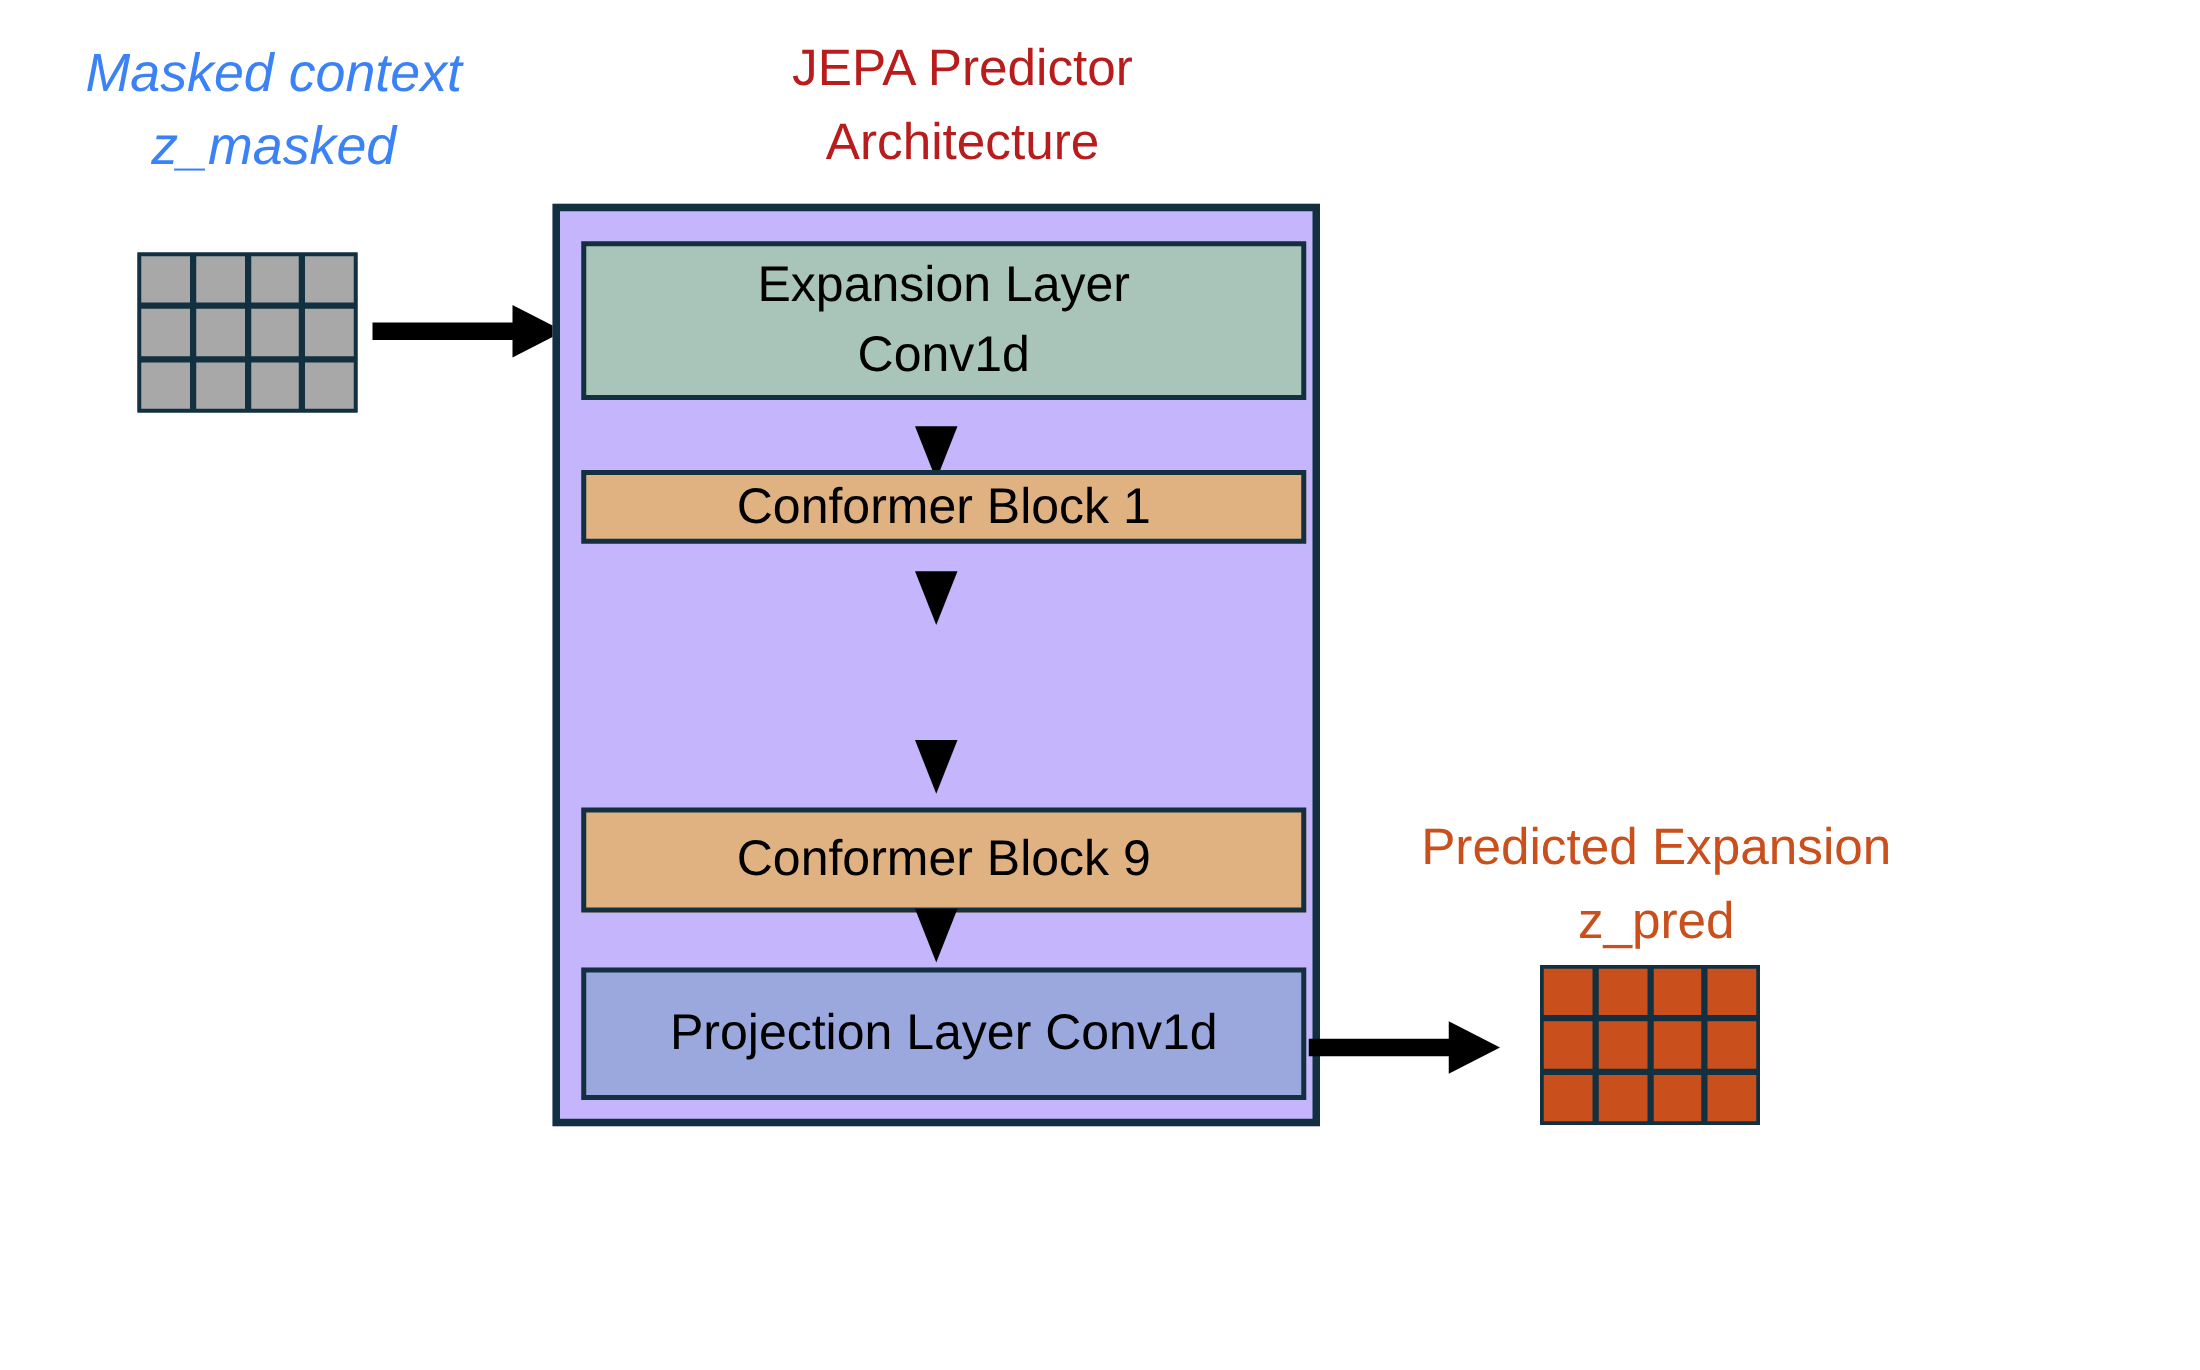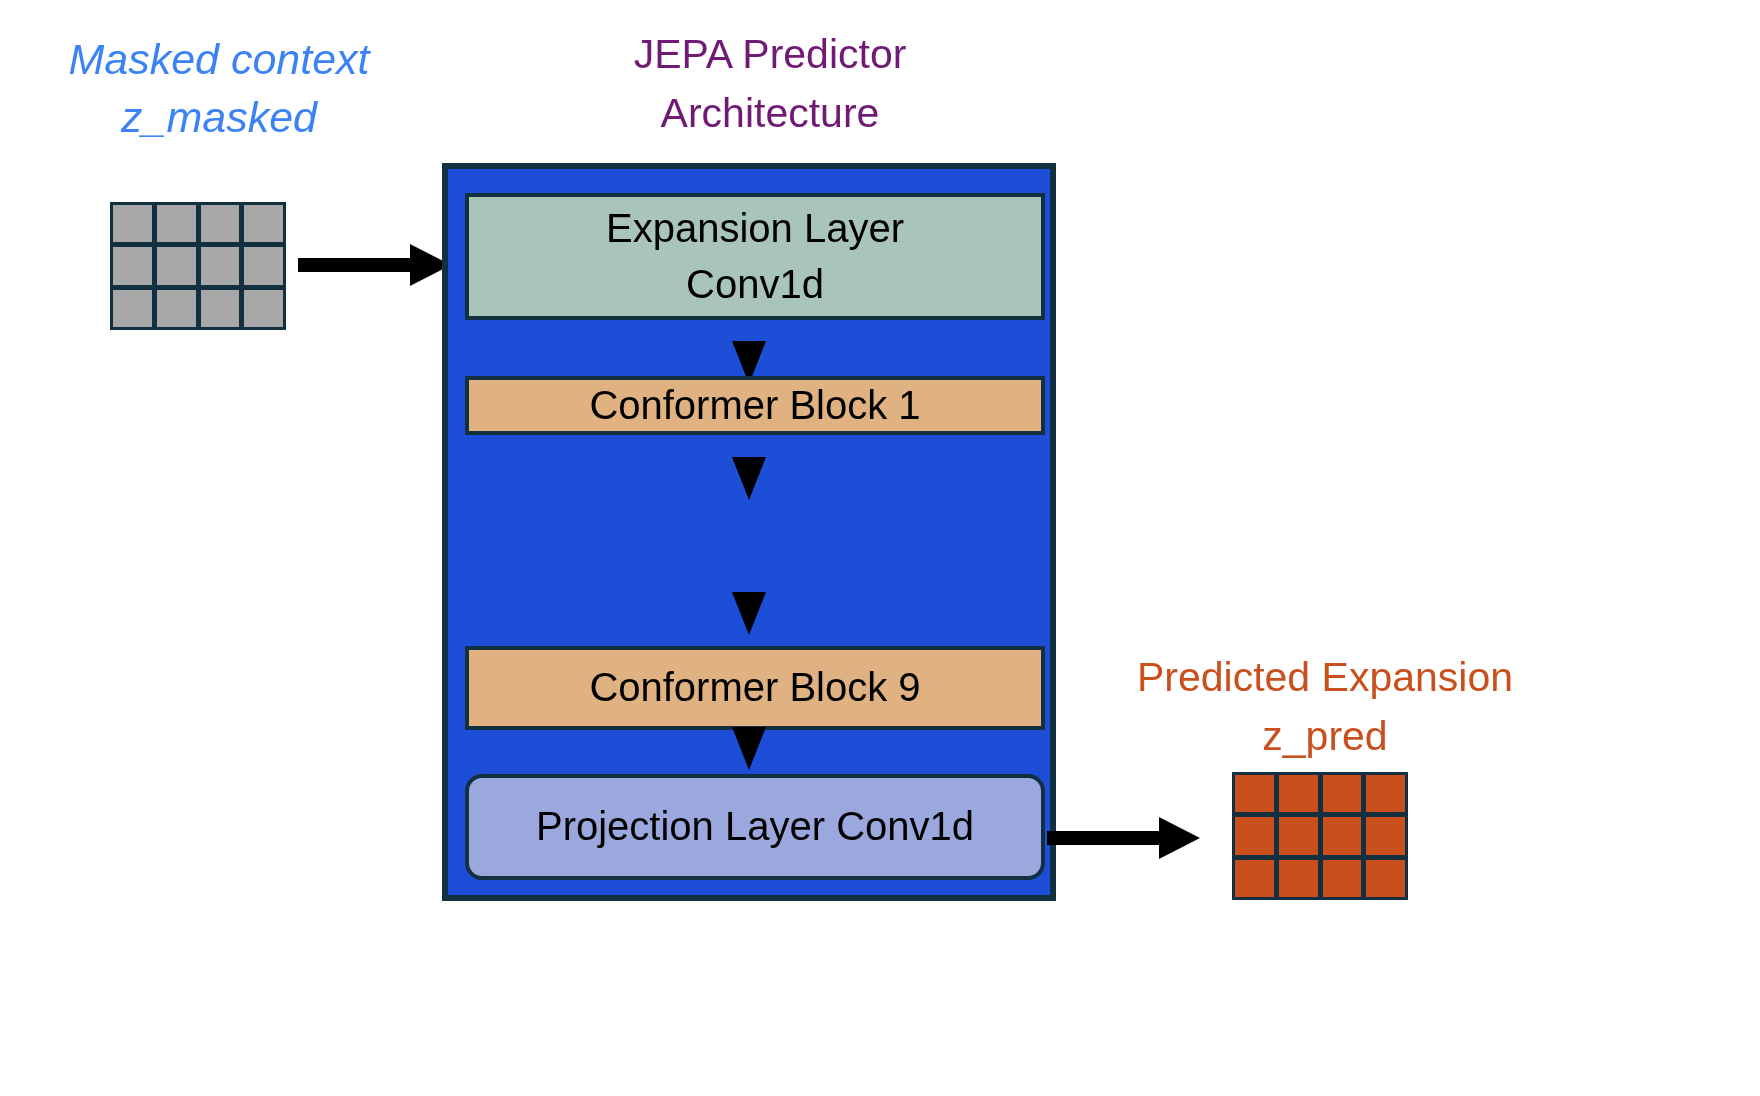--- a/index.html
+++ b/index.html
@@ -196,42 +196,42 @@
   <div class="token-cell" style="background: rgb(168, 168, 168);"></div>
   <div class="token-cell" style="background: rgb(168, 168, 168);"></div>
   <div class="token-cell" style="background: rgb(168, 168, 168);"></div>
 </div>
 
 <div id="arrow-in" class="h-arrow">
   <div class="shaft"></div>
   <div class="head"></div>
 </div>
 
-<div id="diagram-title" style="color: #701a75;">JEPA Predictor
+<div id="diagram-title" style="color: #b91c1c;">JEPA Predictor
 Architecture</div>
 
-<div id="predictor-container" style="background: #1d4ed8; border-color: rgb(18, 48, 64);">
+<div id="predictor-container" style="background: #c4b5fd; border-color: rgb(18, 48, 64);">
 
   <div id="block-expansion" class="layer-block" style="background: rgb(169, 196, 184); border-color: rgb(18, 48, 64);">Expansion Layer
 Conv1d</div>
 
   <div id="arrow-1" class="down-arrow"></div>
 
   <div id="block-conformer1" class="layer-block" style="background: rgb(224, 178, 130); border-color: rgb(18, 48, 64);">Conformer Block 1</div>
 
   <div id="arrow-2" class="down-arrow"></div>
 
 
   <div id="arrow-3" class="down-arrow"></div>
 
   <div id="block-conformer2" class="layer-block" style="background: rgb(224, 178, 130); border-color: rgb(18, 48, 64);">Conformer Block 9</div>
 
   <div id="arrow-4" class="down-arrow"></div>
 
-  <div id="block-projection" class="layer-block" style="background: rgb(154, 168, 221); border-color: rgb(18, 48, 64); border-radius: 17px;">Projection Layer Conv1d</div>
+  <div id="block-projection" class="layer-block" style="background: rgb(154, 168, 221); border-color: rgb(18, 48, 64);">Projection Layer Conv1d</div>
 </div>
 
 <div id="arrow-out" class="h-arrow">
   <div class="shaft"></div>
   <div class="head"></div>
 </div>
 
 <div id="pred-label" style="color: rgb(201, 80, 28);">Predicted Expansion
 z_pred</div>
 

